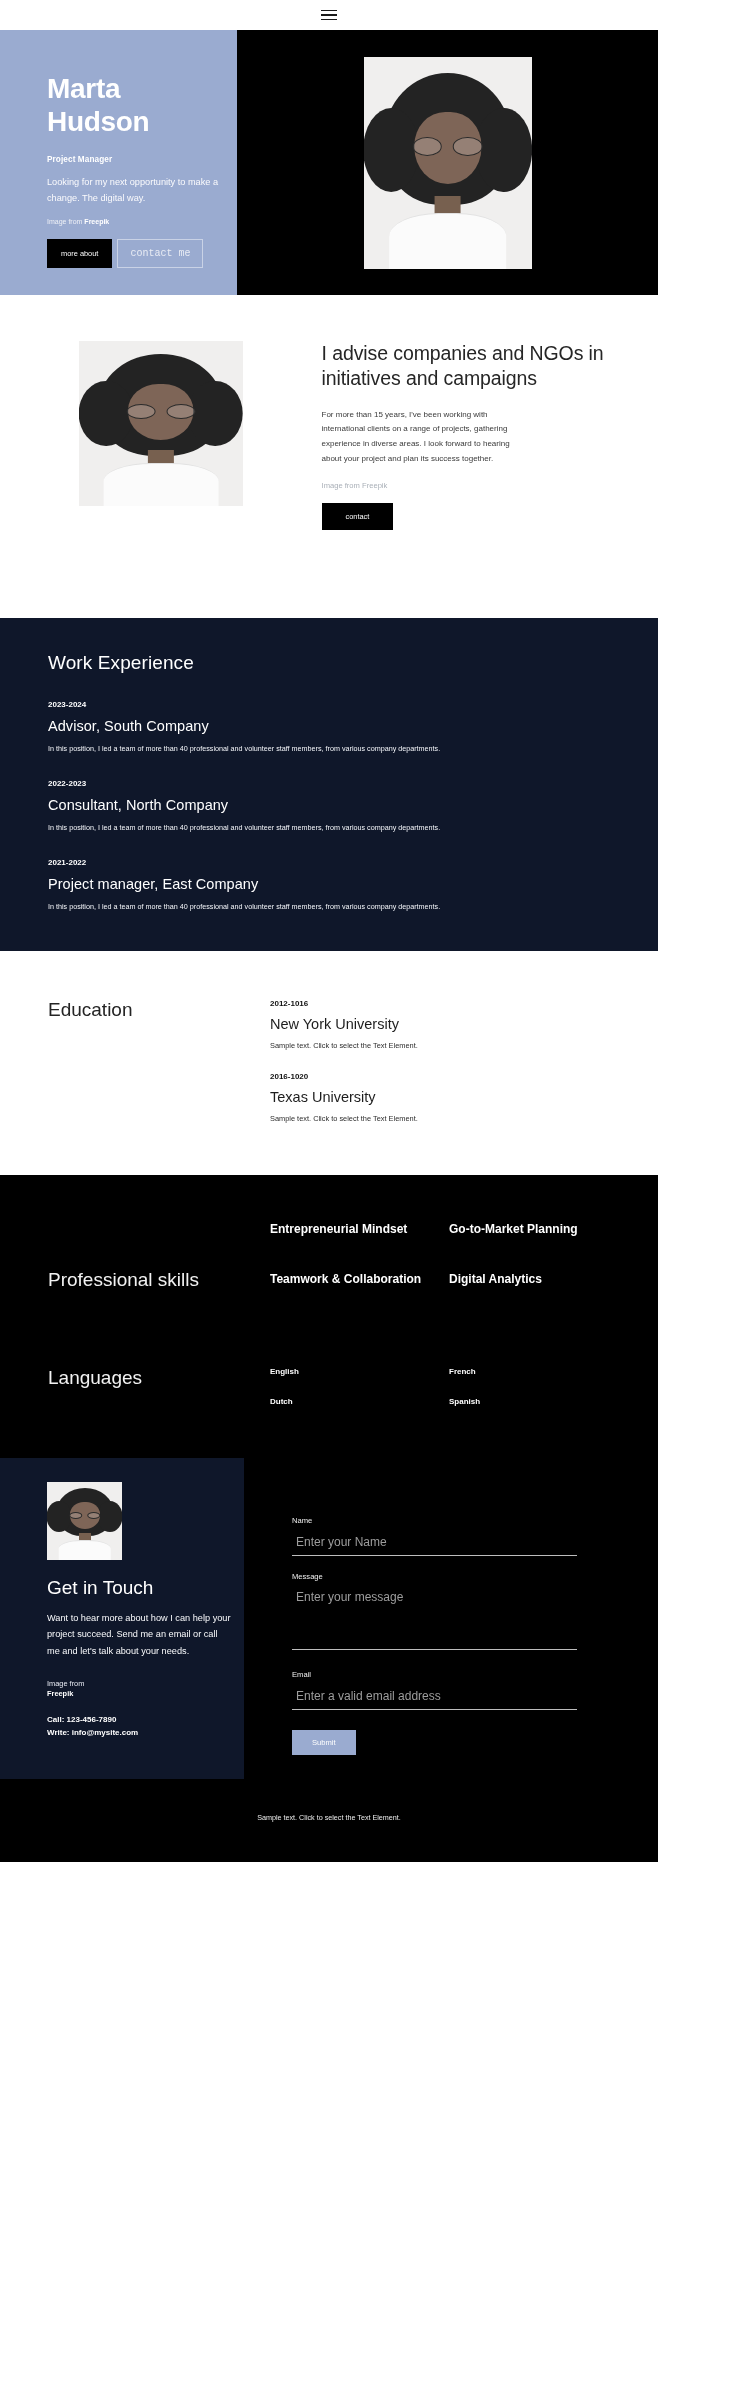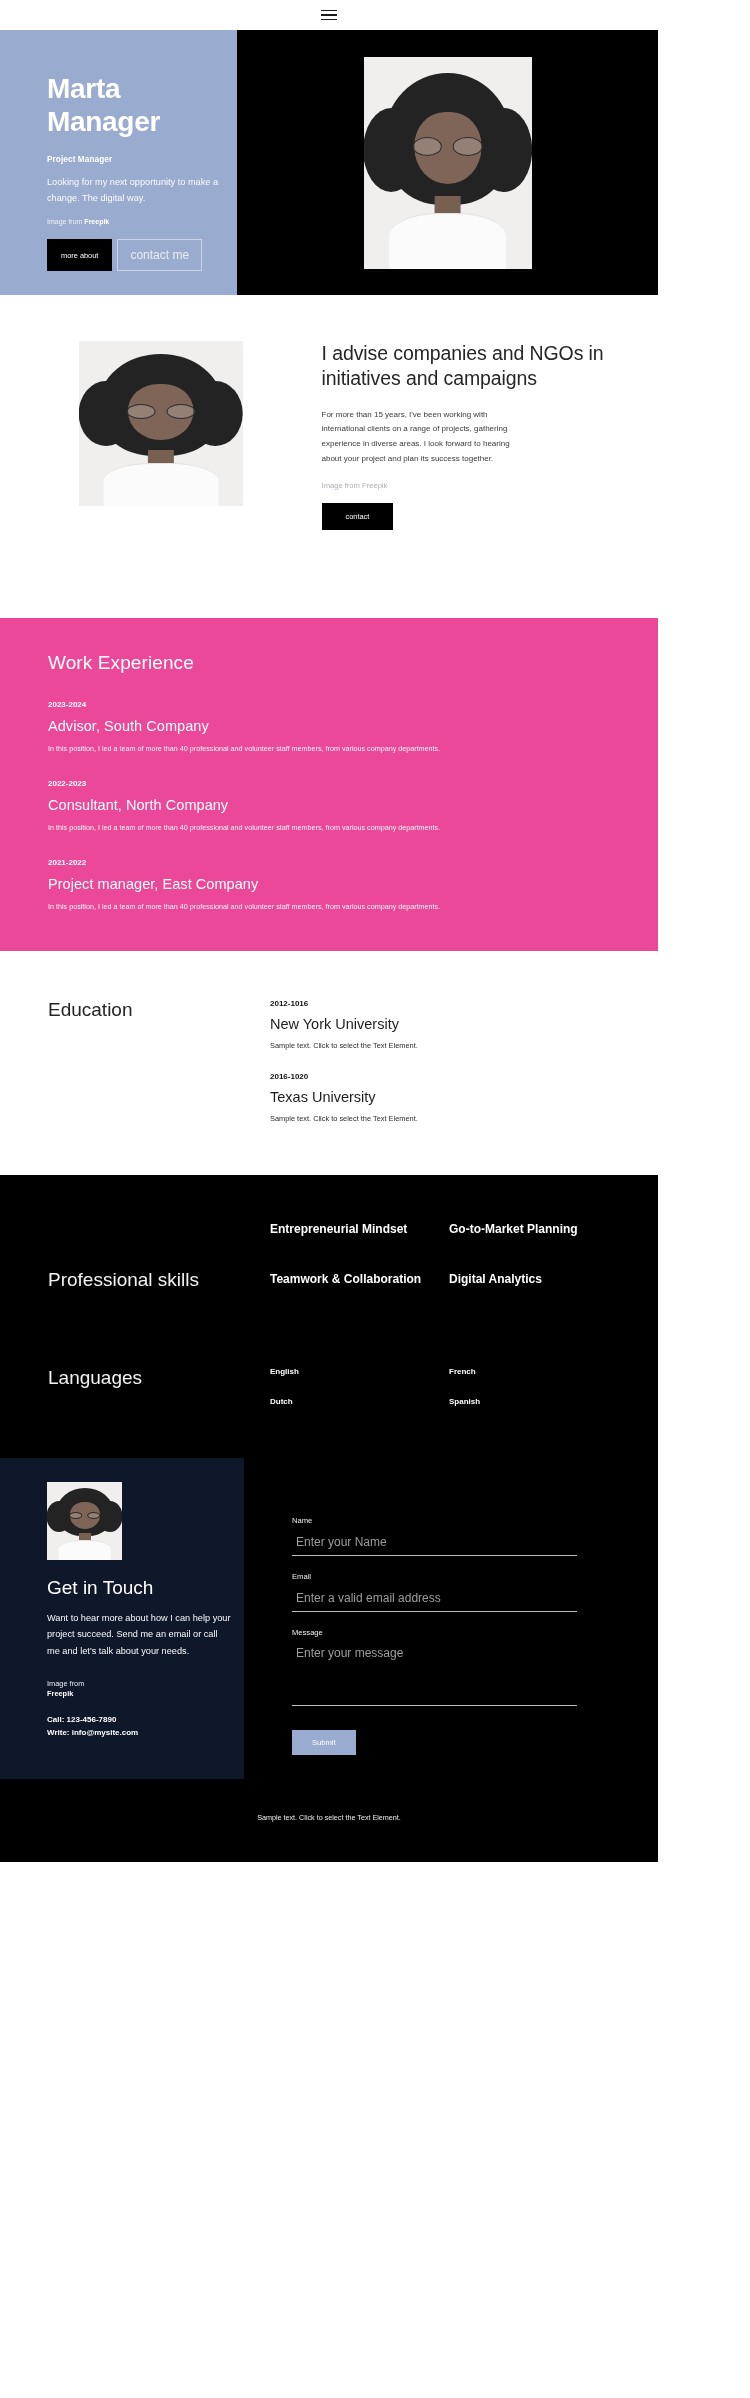--- a/index.html
+++ b/index.html
@@ -68,26 +68,26 @@
     color: #ffffff;
     font-size: 7.4px;
     padding: 8px 14px;
     border: none;
     cursor: pointer;
     font-family: inherit;
   }
   .btn-ghost {
     background: transparent;
     color: #e9ecf4;
-    font-size: 12px;
+    font-size: 10px;
     padding: 8px 12px;
     border: 1px solid #c9d2e6;
     margin-left: 5px;
     cursor: pointer;
-    font-family: Liberation Sans, sans-serif;
+    font-family: Liberation Mono, monospace;
   }
   .hero-right {
     width: 506px;
     background: #000000;
     display: flex;
     align-items: center;
     justify-content: center;
   }
   .hero-photo {
     width: 168px;
@@ -169,21 +169,21 @@
   .advise-credit span { color: #aab0b8; }
   .btn-contact {
     background: #000000; color: #ffffff;
     font-size: 7.4px; padding: 9px 24px;
     border: none; margin-top: 13px; cursor: pointer;
     font-family: inherit;
   }
 
   
   .work {
-    background: #ec4899;
+    background: #0f172a;
     color: #ffffff;
     padding: 34px 48px 40px 48px;
   }
   .sec-title {
     font-size: 19px;
     font-weight: 400;
     letter-spacing: 0.1px;
   }
   .job { margin-top: 26px; }
   .job:first-of-type { margin-top: 26px; }
@@ -310,21 +310,21 @@
       <span></span>
       <span></span>
       <span></span>
     </div>
   </div>
 
   <div class="hero">
     <div class="hero-left">
       <div class="hero-name">
         <div>Marta</div>
-        <div>Manager</div>
+        <div>Hudson</div>
       </div>
       <div class="hero-role">Project Manager</div>
       <div class="hero-desc">Looking for my next opportunity to make a change. The digital way.</div>
       <div class="hero-credit">
         <span>Image from </span><b>Freepik</b>
       </div>
       <div class="hero-btns">
         <button class="btn-dark">more about</button>
         <button class="btn-ghost">contact me</button>
       </div>
@@ -459,27 +459,27 @@
         <div>Write: info@mysite.com</div>
       </div>
     </div>
 
     <div class="contact-right">
       <div class="field">
         <div class="field-label">Name</div>
         <input type="text" placeholder="Enter your Name" style="">
       </div>
       <div class="field">
+        <div class="field-label">Message</div>
+        <textarea placeholder="Enter your message" style=""></textarea>
+      </div>
+      <div class="field">
         <div class="field-label">Email</div>
         <input type="text" placeholder="Enter a valid email address" style="">
       </div>
-      <div class="field">
-        <div class="field-label">Message</div>
-        <textarea placeholder="Enter your message" style=""></textarea>
-      </div>
       <button class="btn-submit">Submit</button>
     </div>
   </div>
 
   <div class="footer">
     <span>Sample text. Click to select the Text Element.</span>
   </div>
 
 </div>
 

